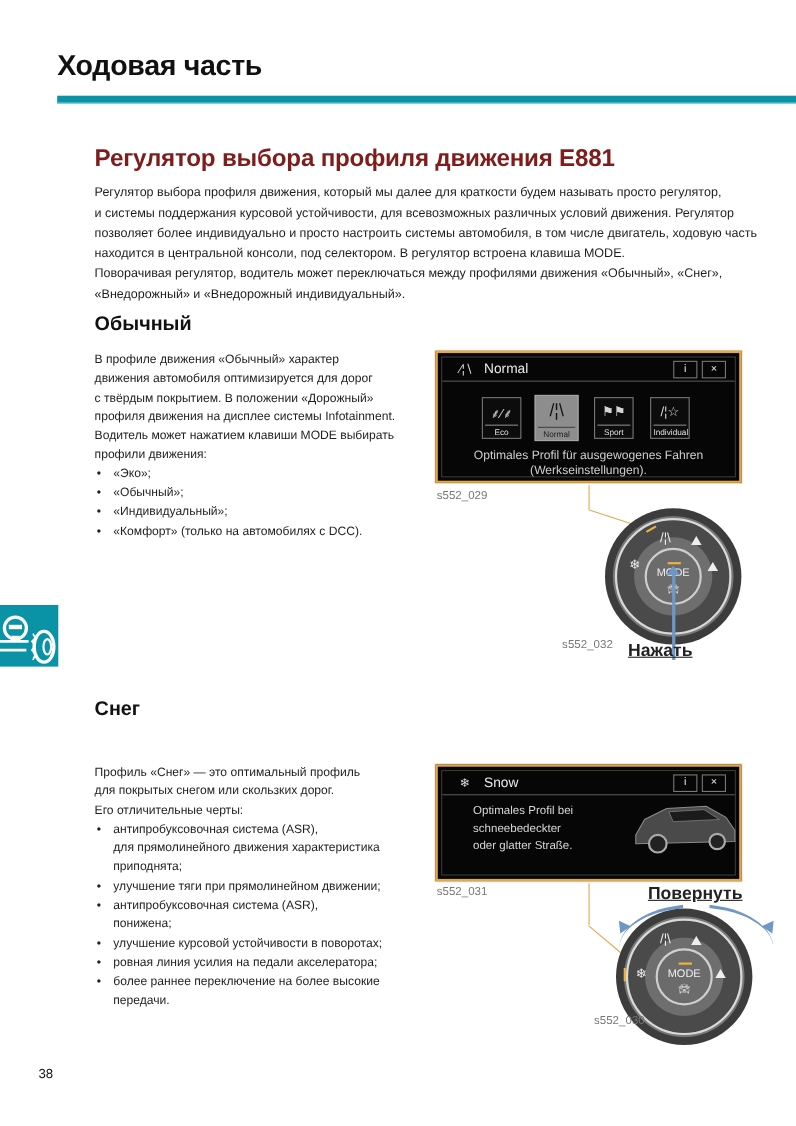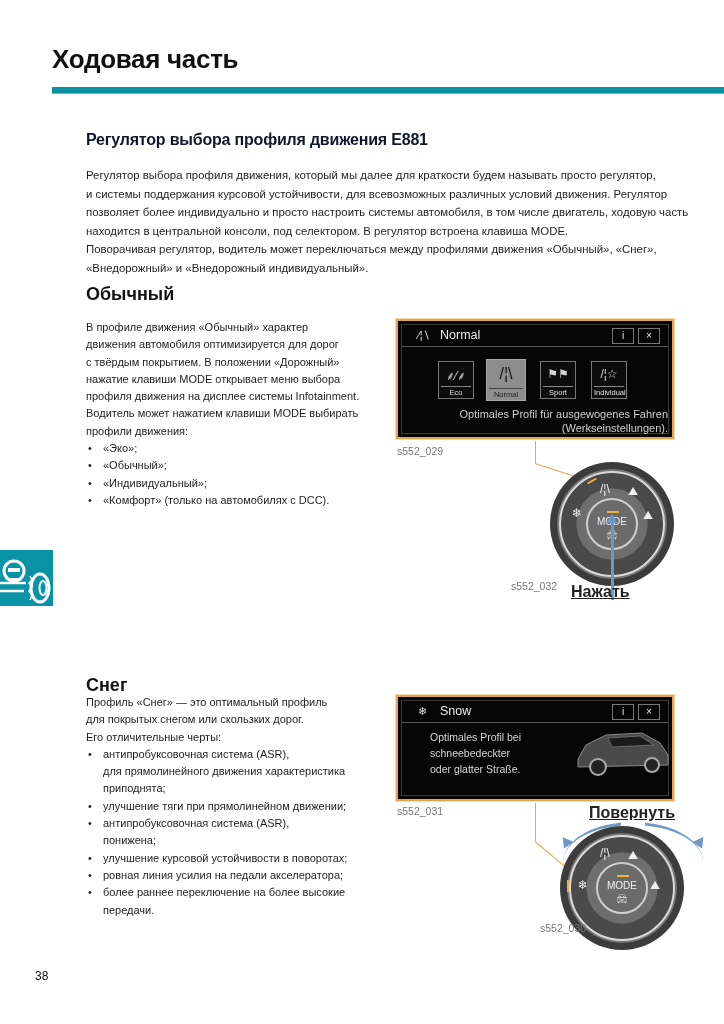--- a/index.html
+++ b/index.html
@@ -2,21 +2,21 @@
 <html><head>
 <meta charset="utf-8">
 <style>
   * { box-sizing: border-box; margin: 0; padding: 0; }
   html, body { width: 724px; height: 1024px; background: #ffffff; overflow: hidden; }
   body { position: relative; font-family: "Liberation Sans", "DejaVu Sans", sans-serif; color: #1a1a1a; }
 
   .chapter-title { position: absolute; left: 52px; top: 44px; font-size: 26px; font-weight: bold; letter-spacing: -0.3px; color: #111; }
   .chapter-rule { position: absolute; left: 52px; top: 87px; width: 672px; height: 7px; background: #0a93a6; border-bottom: 1px solid #58c4cf; }
 
-  .section-title { position: absolute; left: 86px; top: 131px; font-size: 16px; font-weight: bold; color: #0f172a; letter-spacing: -0.2px; }
+  .section-title { position: absolute; left: 86px; top: 131px; font-size: 22px; font-weight: bold; color: #7f1d1d; letter-spacing: -0.2px; }
   .intro { position: absolute; left: 86px; top: 166px; width: 600px; font-size: 11.4px; line-height: 18.5px; color: #1e1e1e; }
   .intro p { white-space: nowrap; }
 
   .sub-title { position: absolute; left: 86px; font-size: 18px; font-weight: bold; color: #111; }
   .body-col { position: absolute; left: 86px; width: 290px; font-size: 11px; line-height: 17.3px; color: #1e1e1e; }
   .body-col p { white-space: nowrap; }
   .body-col ul { list-style: none; }
   .body-col li { position: relative; padding-left: 17px; white-space: nowrap; }
   .body-col li::before { content: "•"; position: absolute; left: 2px; top: 0; }
 
@@ -29,21 +29,21 @@
   .screen-btn { position: absolute; top: 3px; width: 22px; height: 16px; border: 1px solid #777; color: #e6e6e6; font-size: 10px; line-height: 14px; text-align: center; }
 
   .modes { position: absolute; left: 36px; top: 34px; }
   .mode-tile { position: absolute; width: 36px; height: 38px; border: 1px solid #777; background: #0c0c0c; color: #ccc; }
   .mode-tile.active { background: #8d8d8d; border-color: #a5a5a5; width: 40px; height: 42px; }
   .mode-glyph { position: absolute; left: 0; right: 0; top: 5px; text-align: center; font-size: 12px; color: #d4d4d4; }
   .mode-tile.active .mode-glyph { color: #111; font-size: 16px; top: 5px; }
   .mode-label { position: absolute; left: 2px; right: 2px; bottom: 1px; border-top: 1px solid #888; text-align: center; font-size: 7.5px; color: #e0e0e0; padding-top: 1px; }
   .mode-tile.active .mode-label { color: #222; border-color: #444; }
 
-  .screen-desc { position: absolute; left: 0; right: 0; text-align: right; font-size: 11px; line-height: 14px; color: #cfcfcf; }
+  .screen-desc { position: absolute; left: 0; right: 0; text-align: center; font-size: 11px; line-height: 14px; color: #cfcfcf; }
   .snow-desc { position: absolute; left: 28px; top: 28px; font-size: 10.5px; line-height: 16px; color: #d6d6d6; text-align: left; }
 
   .fig-code { position: absolute; font-size: 10.5px; color: #777; }
   .callout-line { position: absolute; background: #e2a84e; }
   .callout-diag { position: absolute; height: 1px; background: #e2a84e; transform-origin: left center; }
 
   
   .dial { position: absolute; width: 124px; height: 124px; border-radius: 50%;
           background: radial-gradient(circle, #6e6e6e 0 40%, #4a4a4a 41% 58%, #777 59% 62%, #3c3c3c 63% 72%, #bdbdbd 73% 76%, #2e2e2e 77% 90%, #9a9a9a 91% 100%); }
   .dial-ring-light { position: absolute; inset: 9px; border-radius: 50%; border: 2px solid #d9d9d9; }
@@ -84,21 +84,20 @@
   <p>находится в центральной консоли, под селектором. В регулятор встроена клавиша MODE.</p>
   <p>Поворачивая регулятор, водитель может переключаться между профилями движения «Обычный», «Снег»,</p>
   <p>«Внедорожный» и «Внедорожный индивидуальный».</p>
 </div>
 
 <div class="sub-title" style="top:284px;">Обычный</div>
 <div class="body-col" style="top:319px;">
   <p>В профиле движения «Обычный» характер</p>
   <p>движения автомобиля оптимизируется для дорог</p>
   <p>с твёрдым покрытием. В положении «Дорожный»</p>
-  <p>нажатие клавиши MODE открывает меню выбора</p>
   <p>профиля движения на дисплее системы Infotainment.</p>
   <p>Водитель может нажатием клавиши MODE выбирать</p>
   <p>профили движения:</p>
   <ul>
     <li>«Эко»;</li>
     <li>«Обычный»;</li>
     <li>«Индивидуальный»;</li>
     <li>«Комфорт» (только на автомобилях с DCC).</li>
   </ul>
 </div>
@@ -162,21 +161,21 @@
     <circle cx="14" cy="21" r="10" fill="none" stroke="#fff" stroke-width="3"></circle>
     <rect x="8" y="18" width="12" height="4" fill="#fff"></rect>
     <path d="M10 28 L14 34 L18 28 Z" fill="#fff"></path>
     <path d="M0 33 L26 33 M0 41 L24 41" stroke="#fff" stroke-width="2.5"></path>
     <ellipse cx="40" cy="38" rx="9" ry="14" fill="none" stroke="#fff" stroke-width="3"></ellipse>
     <ellipse cx="43" cy="38" rx="3.5" ry="7" fill="none" stroke="#fff" stroke-width="2"></ellipse>
     <path d="M30 26 L32 30 L29 33 L32 37 L29 41 L32 45 L30 50" stroke="#fff" stroke-width="1.5" fill="none"></path>
   </svg>
 </div>
 
-<div class="sub-title" style="top:675px;text-align:center;">Снег</div>
+<div class="sub-title" style="top:634px;text-align:center;">Снег</div>
 <div class="body-col" style="top:694px;">
   <p>Профиль «Снег» — это оптимальный профиль</p>
   <p>для покрытых снегом или скользких дорог.</p>
   <p>Его отличительные черты:</p>
   <ul>
     <li>
       <div>антипробуксовочная система (ASR),</div>
       <div>для прямолинейного движения характеристика</div>
       <div>приподнята;</div>
     </li>

